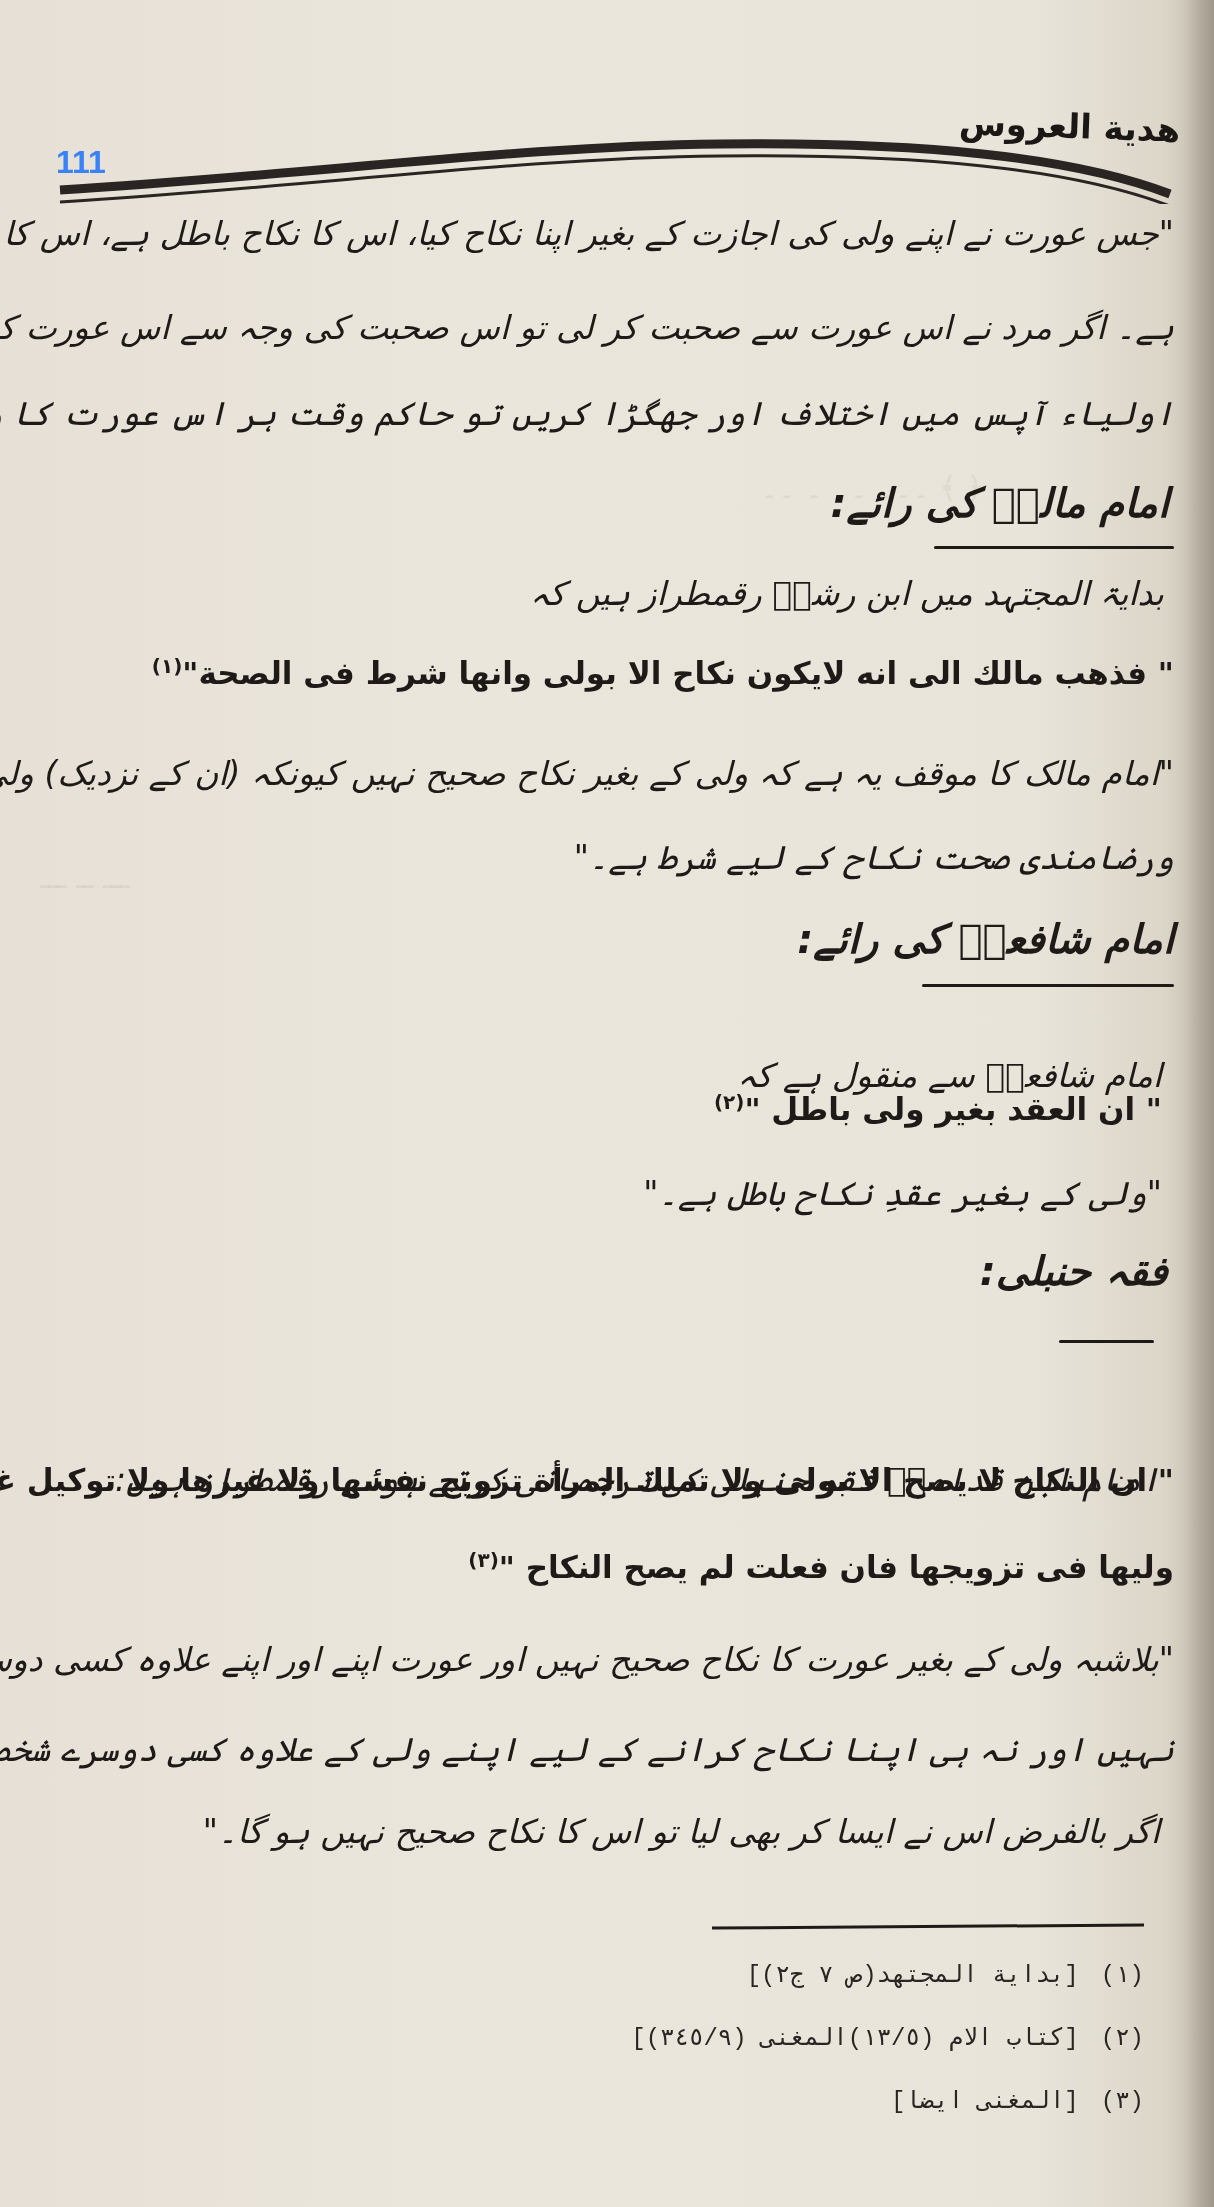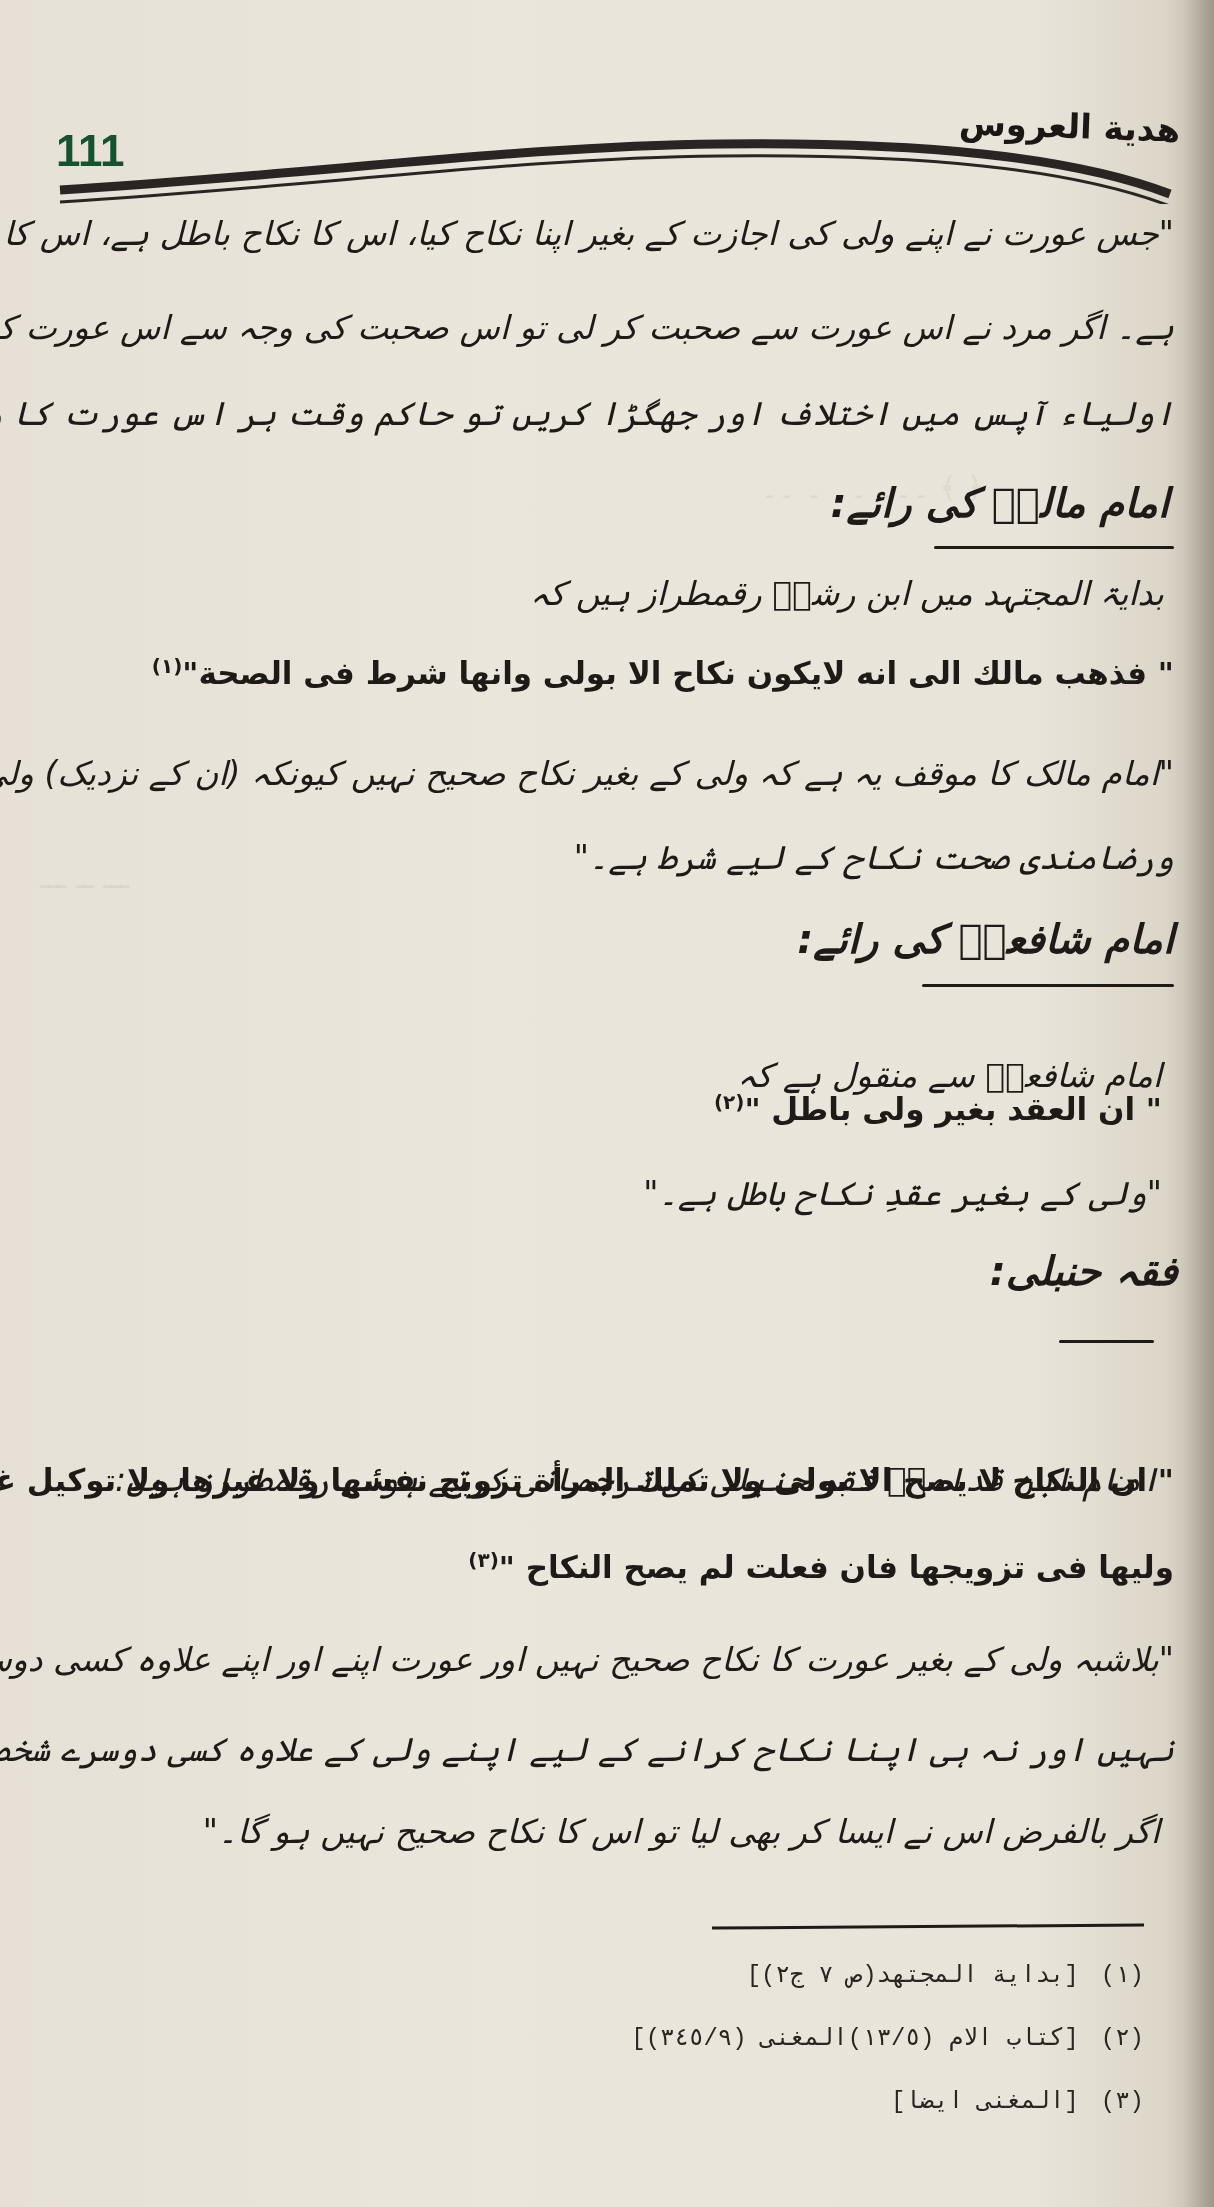--- a/index.html
+++ b/index.html
@@ -24,26 +24,26 @@
       top: 106px;
       right: 34px;
       font-size: 34px;
       font-weight: bold;
       direction: rtl;
       color: #1a1715;
       transform: rotate(2deg);
     }
     .page-number {
       position: absolute;
-      top: 126px;
+      top: 144px;
       left: 56px;
       font-family: "Liberation Sans", sans-serif;
-      font-size: 44px;
+      font-size: 32px;
       font-weight: bold;
-      color: #14532d;
+      color: #3b82f6;
     }
     .header-rule {
       position: absolute;
       top: 134px;
       left: 20px;
       width: 1180px;
       height: 70px;
     }
     .text-line {
       position: absolute;
@@ -144,21 +144,21 @@
   <div class="text-line heading" style="top:916px; right:40px;">امام شافعیؒ کی رائے:</div>
 
   <div class="text-line urdu" style="top:838px; right:40px;">ورضامندی صحت نکاح کے لیے شرط ہے۔"</div>
   <div class="heading-rule" style="top:984px; right:40px; width:252px;"></div>
   <div class="text-line urdu" style="top:1010px; right:52px;margin-top:46px;">امام شافعیؒ سے منقول ہے کہ</div>
   <div class="text-line arabic" style="top:1090px; right:52px;">
     <span>" ان العقد بغير ولى باطل "</span><span class="sup">(٢)</span>
   </div>
   <div class="text-line urdu" style="top:1174px; right:52px;">"ولی کے بغیر عقدِ نکاح باطل ہے۔"</div>
 
-  <div class="text-line heading" style="top:1248px; right:36px;">فقہ حنبلی:</div>
+  <div class="text-line heading" style="top:1248px; right:46px;">فقہ حنبلی:</div>
   <div class="heading-rule" style="top:1340px; right:60px; width:95px;"></div>
   <div class="text-line urdu" style="top:1436px; right:54px;margin-top:24px;">امام ابن قدامہؒ فقہ حنبلی کی ترجمانی کرتے ہوئے رقمطراز ہیں:</div>
   <div class="text-line arabic" style="top:1462px; right:40px;">" ان النكاح لا يصح الا بولى ولا تملك المرأة تزويج نفسها ولا غيرها ولا توكيل غير</div>
   <div class="text-line arabic" style="top:1548px; right:40px;">
     <span>وليها فى تزويجها فان فعلت لم يصح النكاح "</span><span class="sup">(٣)</span>
   </div>
   <div class="text-line urdu" style="top:1640px; right:40px;">"بلاشبہ ولی کے بغیر عورت کا نکاح صحیح نہیں اور عورت اپنے اور اپنے علاوہ کسی دوسرے کے نکاح کی مجاز</div>
   <div class="text-line urdu" style="top:1730px; right:40px;">نہیں اور نہ ہی اپنا نکاح کرانے کے لیے اپنے ولی کے علاوہ کسی دوسرے شخص کو ولی بنانے کی مجاز ہے۔</div>
   <div class="text-line urdu" style="top:1812px; right:54px;">اگر بالفرض اس نے ایسا کر بھی لیا تو اس کا نکاح صحیح نہیں ہو گا۔"</div>
 

